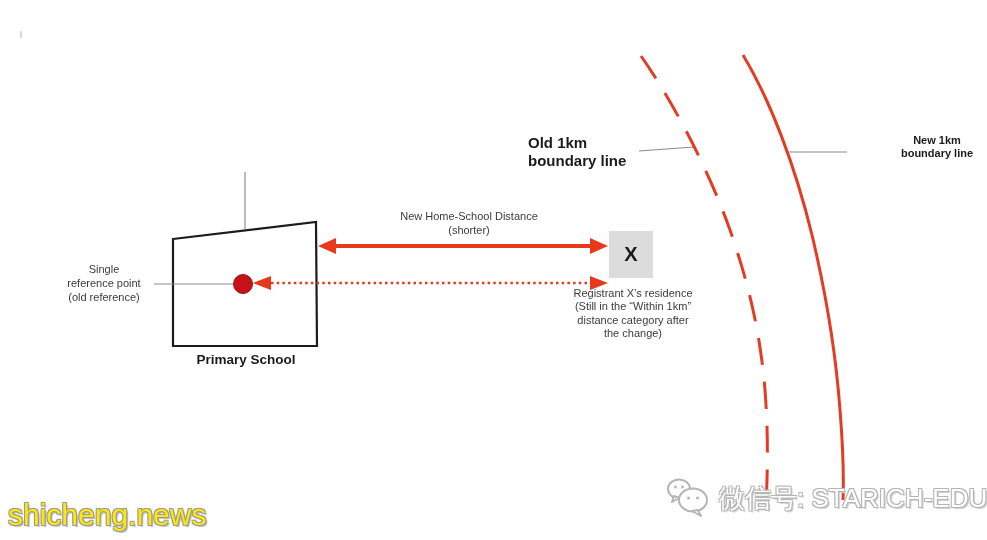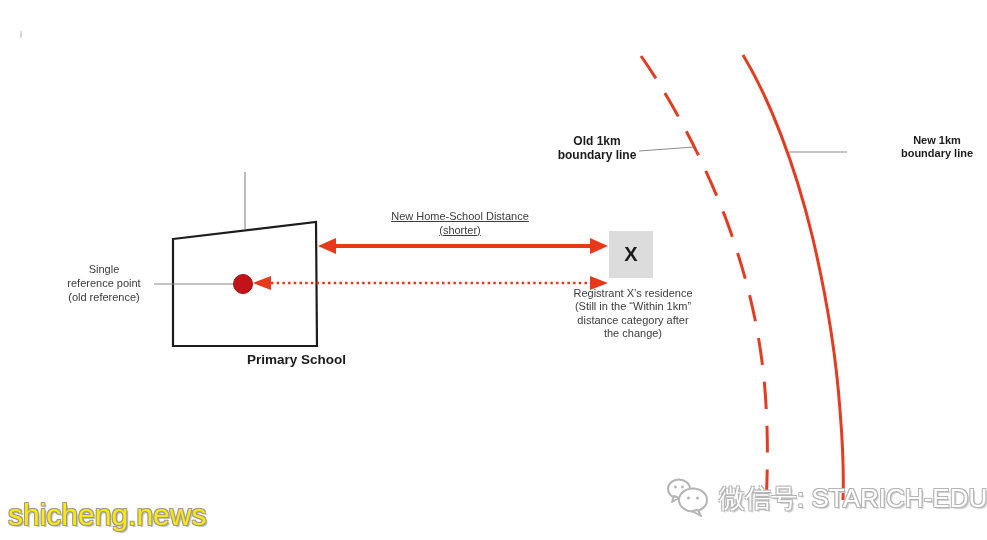--- a/index.html
+++ b/index.html
@@ -8,24 +8,24 @@
     font-family:"Liberation Sans",sans-serif;overflow:hidden;
   }
   #diagram-svg{position:absolute;left:0;top:0;}
   .lbl{
     position:absolute;color:#3c3c3c;font-size:11px;line-height:1.28;
     text-align:center;white-space:pre-line;
   }
   .lbl-bold{font-weight:bold;color:#1b1b1b;}
   #lbl-school-boundary{left:145px;top:141px;width:200px;}
   #lbl-single-ref{left:29px;top:262px;width:150px;}
-  #lbl-primary{left:146px;top:351px;width:200px;font-size:13.5px;text-align:right;}
-  #lbl-new-dist{left:360px;top:209px;width:200px;text-decoration:underline;}
+  #lbl-primary{left:146px;top:351px;width:200px;font-size:13.5px;}
+  #lbl-new-dist{left:369px;top:209px;width:200px;}
   #lbl-old-dist{left:333px;top:292px;width:200px;}
-  #lbl-old-1km{left:544px;top:134px;width:106px;text-align:center;font-size:12px;line-height:1.18;}
+  #lbl-old-1km{left:528px;top:134px;width:106px;text-align:left;font-size:15px;line-height:1.18;}
   #lbl-new-1km{left:876px;top:134px;width:122px;font-size:11px;line-height:1.18;}
   #lbl-residence{left:533px;top:287px;width:200px;line-height:1.22;}
   #x-box{
     position:absolute;left:609px;top:231px;width:44px;height:47px;
     background:#dcdcdc;display:flex;align-items:center;justify-content:center;
     font-weight:bold;font-size:20px;color:#1b1b1b;
   }
   #site-logo{
     position:absolute;right:6px;top:13px;font-size:30px;font-weight:bold;
     color:#ffe900;white-space:nowrap;

